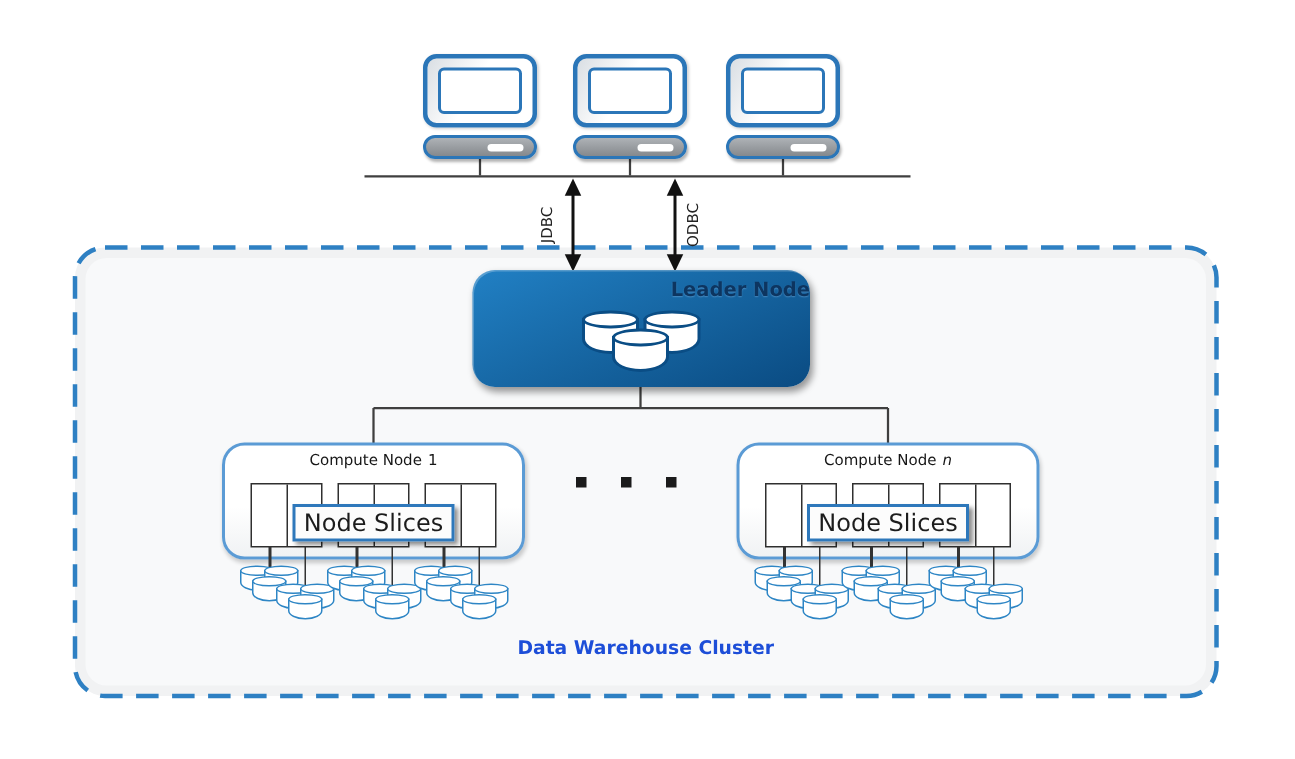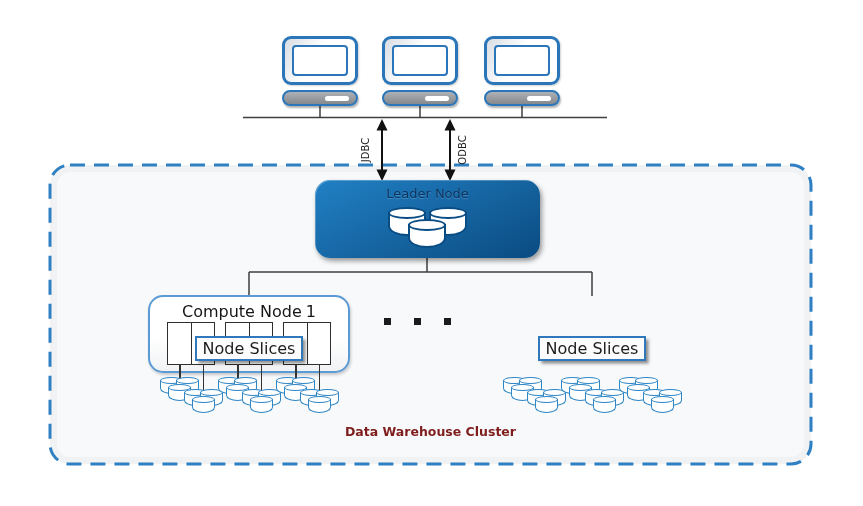--- a/index.html
+++ b/index.html
@@ -35,21 +35,21 @@
   .proto.jdbc{left:342px;top:143px;}
   .proto.odbc{left:439px;top:143px;}
 
   
   .cluster svg{display:block;}
 
   
   .leader{position:absolute;left:315px;top:180px;width:225px;height:78px;border-radius:15px;
       background:linear-gradient(155deg,#2180c4 0%,#15639f 55%,#0a4b82 100%);
       box-shadow:2px 3px 5px rgba(0,0,0,.4), inset 1px 1px 0 rgba(255,255,255,.25);}
-  .leader .ltitle{margin-top:6px;text-align:center;font-size:13px;font-weight:normal;color:#0d3560;
+  .leader .ltitle{margin-top:6px;text-align:right;font-size:13px;font-weight:bold;color:#0d3560;
       text-shadow:0 1px 1px rgba(130,185,230,.45);}
 
   
   .cyl{position:absolute;}
   .cyl::before{content:"";position:absolute;left:0;right:0;top:18%;bottom:0;background:#fff;box-sizing:border-box;
       border:1.6px solid var(--c);border-radius:0 0 50% 50% / 0 0 42% 42%;}
   .cyl::after{content:"";position:absolute;left:0;right:0;top:0;height:42%;background:#fff;box-sizing:border-box;
       border:1.6px solid var(--c);border-radius:50%;}
   .cyl.lg{width:38px;height:29px;--c:#0a4d85;}
   .cyl.lg::before,.cyl.lg::after{border-width:2px;}
@@ -57,21 +57,21 @@
   .db-stack{position:absolute;left:50%;top:27px;transform:translateX(-50%);width:80px;height:44px;}
   .db-stack .c1{left:0;top:0;}  .db-stack .c2{left:41px;top:0;}  .db-stack .c3{left:20px;top:12px;}
   .disk-stack{position:absolute;width:39px;height:25px;}
   .disk-stack .c1{left:0;top:0;} .disk-stack .c2{left:16px;top:0;} .disk-stack .c3{left:8px;top:7px;}
 
   
   .cnode{position:absolute;top:295px;width:202px;height:122px;}
   .cnode .nbox{position:absolute;left:0;top:0;width:202px;height:78px;box-sizing:border-box;
       border:2px solid #5b9bd5;border-radius:15px;
       background:linear-gradient(180deg,#ffffff 55%,#f0f2f4);box-shadow:1px 2px 3px rgba(0,0,0,.2);}
-  .cnode .ntitle{text-align:center;margin-top:5px;font-size:16px;color:#161616;}
+  .cnode .ntitle{text-align:center;margin-top:5px;font-size:10px;color:#161616;}
   .cnode .ntitle .pfx{margin-right:4px;}
   .cnode.n2 .ntitle .sfx{font-style:italic;}
   .slices{position:absolute;left:0;right:0;top:25px;height:43px;display:flex;justify-content:center;gap:10px;}
   .sgroup{width:48px;height:43px;background:#fff;border:1.5px solid #2f2f2f;box-sizing:border-box;display:flex;}
   .scell{flex:1;position:relative;}
   .scell + .scell{border-left:1.5px solid #2f2f2f;}
   .scell::after{content:"";position:absolute;left:50%;top:100%;width:1.5px;height:19px;background:#333;}
   .scell + .scell::after{height:31px;}
   .slices-label{position:absolute;left:50%;top:41px;transform:translateX(-50%);width:104px;height:21px;
       background:#fcfcfc;border:2px solid #2e78bb;box-shadow:2.5px 2.5px 3px rgba(0,0,0,.45);
@@ -79,21 +79,21 @@
   
   .ds1{left:11.5px;top:82px;} .ds2{left:35.5px;top:94px;} .ds3{left:69.5px;top:82px;}
   .ds4{left:93.5px;top:94px;} .ds5{left:127.5px;top:82px;} .ds6{left:151.5px;top:94px;}
 
   
   .dots{position:absolute;left:384px;top:318px;display:flex;gap:23px;}
   .dot{width:7px;height:7px;background:#1b1b1b;}
 
   
   .dwc-label{position:absolute;left:48px;top:424px;width:765px;text-align:center;
-      font-size:12.5px;font-weight:bold;color:#7f1d1d;}
+      font-size:12.5px;font-weight:bold;color:#1d4ed8;}
 </style>
 </head>
 <body>
 
 <div class="cluster">
   <svg width="765" height="303" viewBox="0 0 765 303">
     <rect x="2" y="2" width="761" height="299" rx="20" fill="#f1f2f3" stroke="#2e80c3" stroke-width="3" stroke-dasharray="15 9"></rect>
     <rect x="9" y="9" width="747" height="285" rx="14" fill="#f8f9fa"></rect>
   </svg>
 </div>
@@ -211,20 +211,39 @@
       </div>
   </div>
 
   <div class="dots">
     <span class="dot"></span>
     <span class="dot"></span>
     <span class="dot"></span>
   </div>
 
   <div class="cnode n2" style="left:491px">
+    <div class="nbox">
+      <div class="ntitle">
+        <span class="pfx">Compute Node</span><span class="sfx">n</span>
+      </div>
+      <div class="slices">
+        <div class="sgroup">
+            <div class="scell"></div>
+            <div class="scell"></div>
+          </div>
+        <div class="sgroup">
+            <div class="scell"></div>
+            <div class="scell"></div>
+          </div>
+        <div class="sgroup">
+            <div class="scell"></div>
+            <div class="scell"></div>
+          </div>
+      </div>
+    </div>
     <div class="slices-label">Node Slices</div>
     <div class="disk-stack ds1">
         <i class="cyl sm c1"></i>
         <i class="cyl sm c2"></i>
         <i class="cyl sm c3"></i>
       </div>
     <div class="disk-stack ds2">
         <i class="cyl sm c1"></i>
         <i class="cyl sm c2"></i>
         <i class="cyl sm c3"></i>

